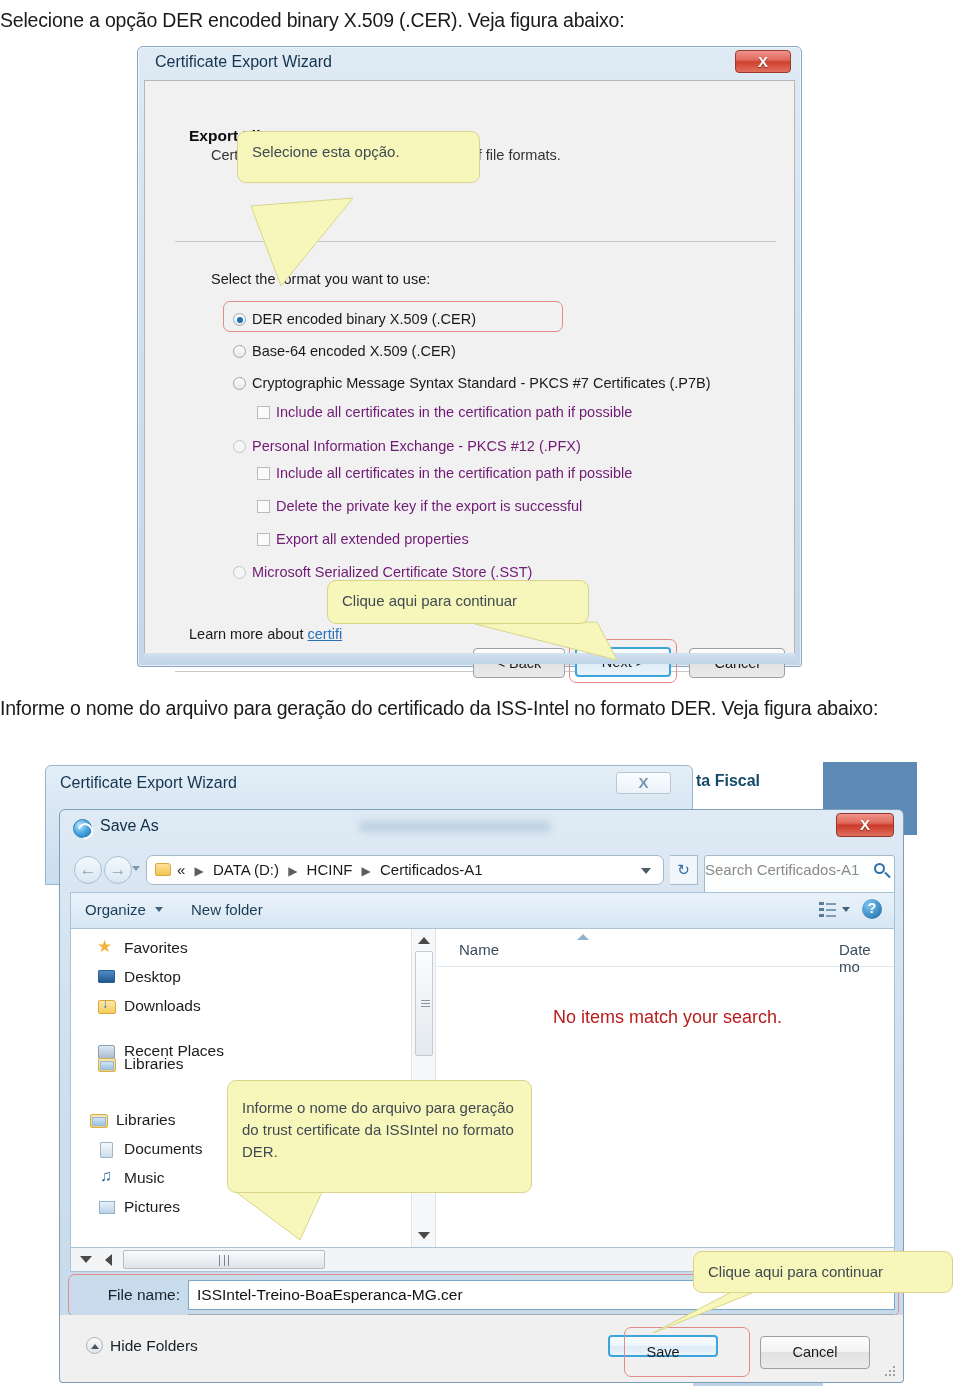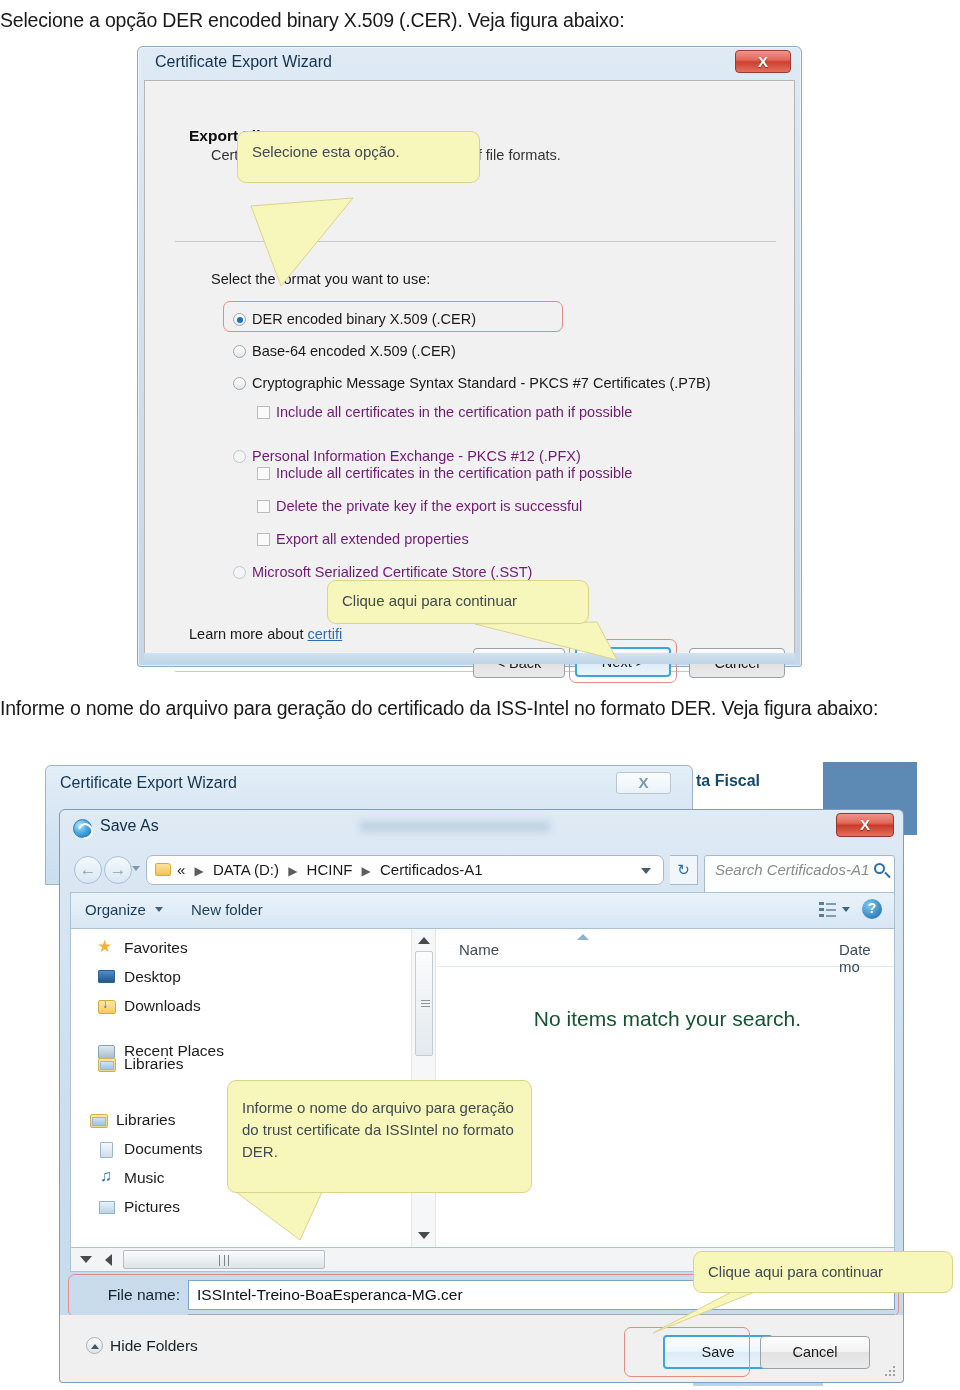--- a/index.html
+++ b/index.html
@@ -247,21 +247,21 @@
     border-top:6px solid #4b5b68;
   }
   .refresh-btn {
     position:absolute; left:600px; top:3px; width:28px; height:30px;
     border:1px solid #a3bacd; border-left:none; background:#f1f6fb;
     color:#2f6fa8; font-size:15px; text-align:center; line-height:28px;
   }
   .search-box {
     position:absolute; left:634px; top:3px; right:0; height:44px;
     background:#fdfefe; border:1px solid #a3bacd; border-radius:3px;
-    font-size:15px; color:#8a8a8a; font-style:italic; line-height:28px; padding-left:10px;
+    font-size:15px; color:#8a8a8a; line-height:28px; 
   }
   .search-mag {
     position:absolute; right:9px; top:7px; width:11px; height:11px;
     border:2px solid #2f6fa8; border-radius:50%;
   }
   .search-mag::after{
     content:""; position:absolute; left:8px; top:9px; width:7px; height:2px;
     background:#2f6fa8; transform:rotate(45deg);
   }
 
@@ -375,21 +375,21 @@
     border-bottom:1px solid #e3e8ec;
   }
   .col-label { position:absolute; top:12px; font-size:15px; color:#3a4c5c; }
   .sort-caret {
     position:absolute; left:140px; top:5px;
     width:0;height:0;border-left:6px solid transparent;border-right:6px solid transparent;
     border-bottom:6px solid #8fb2cf;
   }
   .empty-msg {
     position:absolute; left:4px; right:0; top:78px;
-    text-align:center; font-size:21px; color:#14532d;
+    text-align:center; font-size:18px; color:#b91c1c;
   }
 
   
   .sa-hscroll {
     position:absolute; left:10px; top:438px; right:8px; height:24px;
     background:#f2f4f6; border:1px solid #a9c2d6; border-top:none;
   }
   .hs-drop {
     position:absolute; left:9px; top:8px;
     width:0;height:0;border-left:6px solid transparent;border-right:6px solid transparent;
@@ -483,21 +483,21 @@
       </div>
 
       <div class="opt" style="left:88px; top:294px;">
         <span class="radio"></span><span>Cryptographic Message Syntax Standard - PKCS #7 Certificates (.P7B)</span>
       </div>
 
       <div class="opt dim" style="left:112px; top:323px;">
         <span class="chk"></span><span>Include all certificates in the certification path if possible</span>
       </div>
 
-      <div class="opt dim" style="left:88px; top:367px;">
+      <div class="opt dim" style="left:88px; top:357px;">
         <span class="radio"></span><span>Personal Information Exchange - PKCS #12 (.PFX)</span>
       </div>
 
       <div class="opt dim" style="left:112px; top:384px;">
         <span class="chk"></span><span>Include all certificates in the certification path if possible</span>
       </div>
 
       <div class="opt dim" style="left:112px; top:417px;">
         <span class="chk"></span><span>Delete the private key if the export is successful</span>
       </div>
@@ -677,21 +677,21 @@
       <div class="fn-label" style="left:0; width:110px;">Save as type:</div>
       <div class="fn-input type">DER Encoded Binary X.509 (*.cer)</div>
     </div>
   </div>
 
   <div class="abs" style="left:14px; top:553px; width:845px; height:68px;
        background:#f0f0f0; border:1px solid #7e9fbb; border-top:none; border-radius:0 0 4px 4px;">
     <div class="hide-folders" style="left:26px; top:22px;">
       <span class="hf-circle"></span><span>Hide Folders</span>
     </div>
-    <div class="w7-btn default" style="left:603px; top:20px; width:110px; height:34px; line-height:30px;">Save</div>
+    <div class="w7-btn default" style="left:548px; top:20px; width:110px; height:22px; line-height:30px;">Save</div>
     <div class="fn-ring" style="left:564px; top:12px; width:126px; height:50px;"></div>
     <div class="w7-btn" style="left:700px; top:21px; width:110px; height:33px; line-height:31px;">Cancel</div>
     <div class="grip-corner">
       <i style="right:0; bottom:0;"></i>
         <i style="right:4px; bottom:0;"></i>
         <i style="right:8px; bottom:0;"></i>
       <i style="right:0; bottom:4px;"></i>
         <i style="right:4px; bottom:4px;"></i>
       <i style="right:0; bottom:8px;"></i>
     </div>

